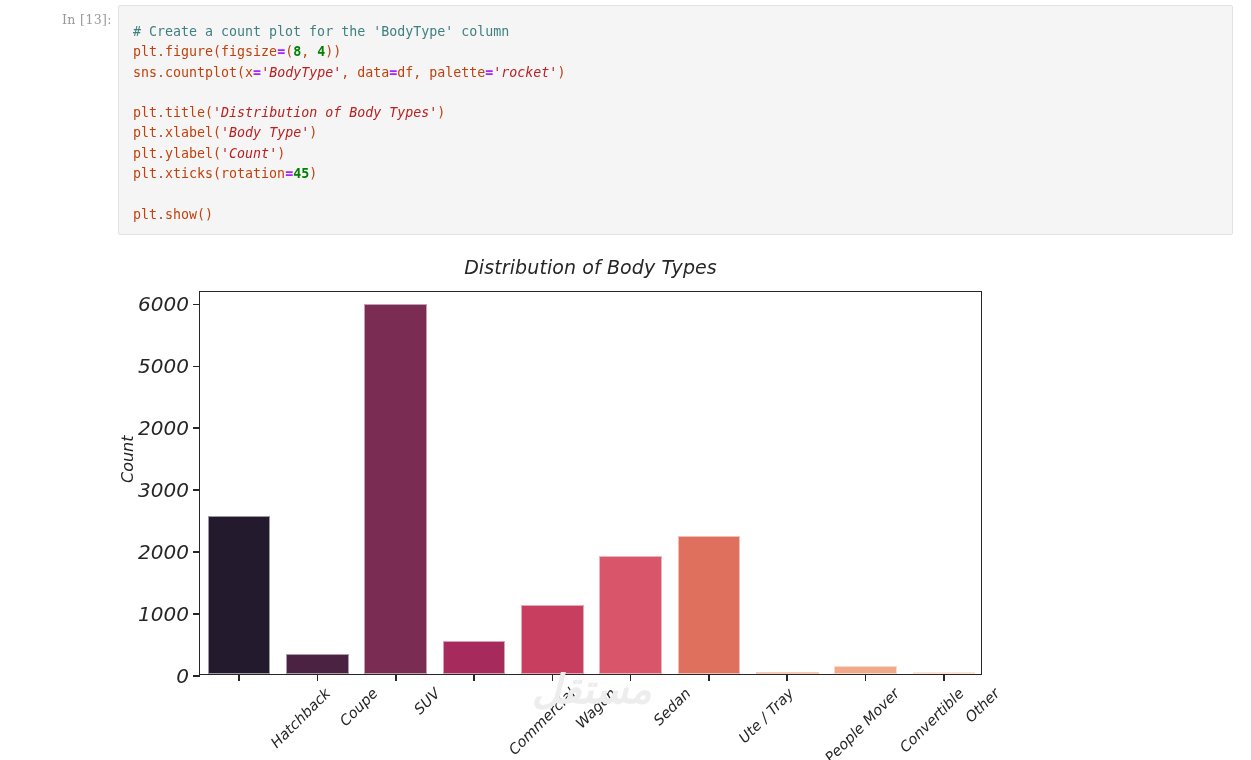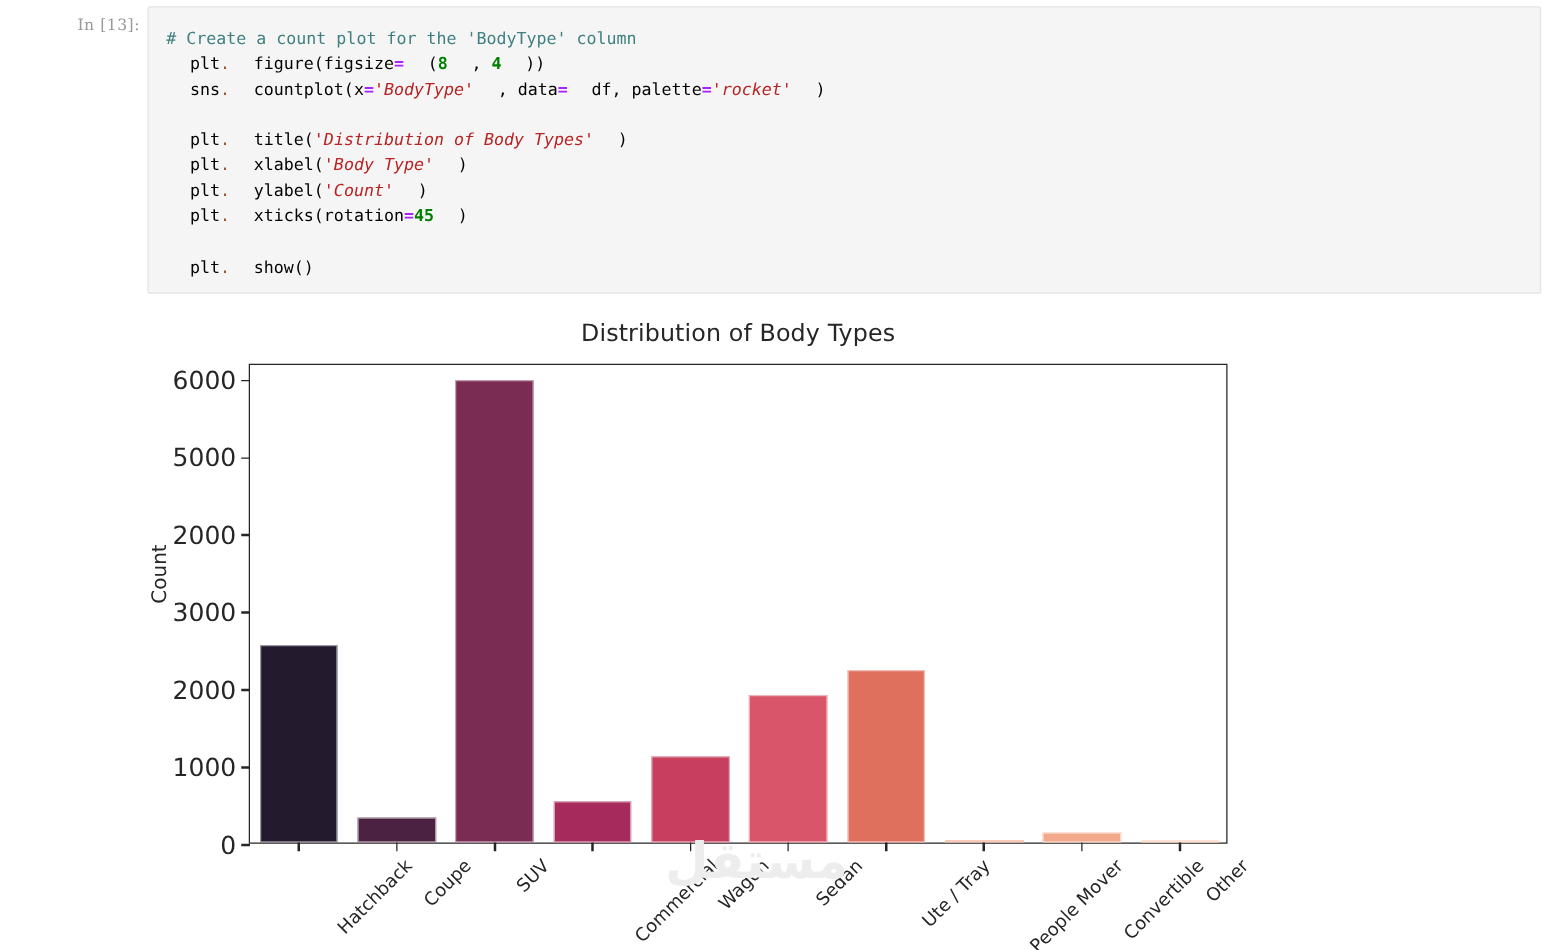--- a/index.html
+++ b/index.html
@@ -37,24 +37,24 @@
     font-size: 13.3px;
     line-height: 20.3px;
     color: #000000;
     white-space: pre;
   }
   .c-com { color: #408080; }
   .c-str { color: #ba2121; font-style: italic; }
   .c-num { color: #008000; font-weight: bold; }
   .c-op  { color: #aa22ff; font-weight: bold; }
   .c-dot { color: #a0522d; }
-  .c-nm  { color: #000000; margin-left: 19px; }
-
-  
-  .figure { position: absolute; left: 0px; top: 240px; width: 1251px; height: 520px; background:#fff; }
+  .c-nm  { color: #c2410c; }
+
+  
+  .figure { position: absolute; left: 0px; top: 240px; width: 1251px; height: 520px; background:#fff;font-style:italic; }
 
   .fig-title {
     position: absolute; left: 199px; top: 16px; width: 783px;
     text-align: center;
     font-family: "DejaVu Sans", sans-serif;
     font-size: 19px; color: #262626;
     letter-spacing: 0.1px;
   }
 
   

